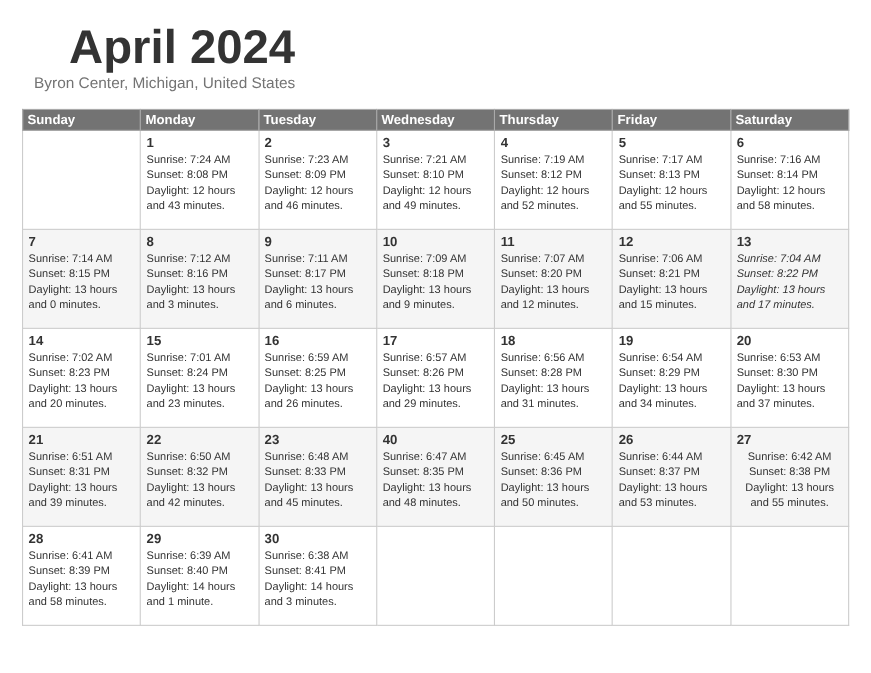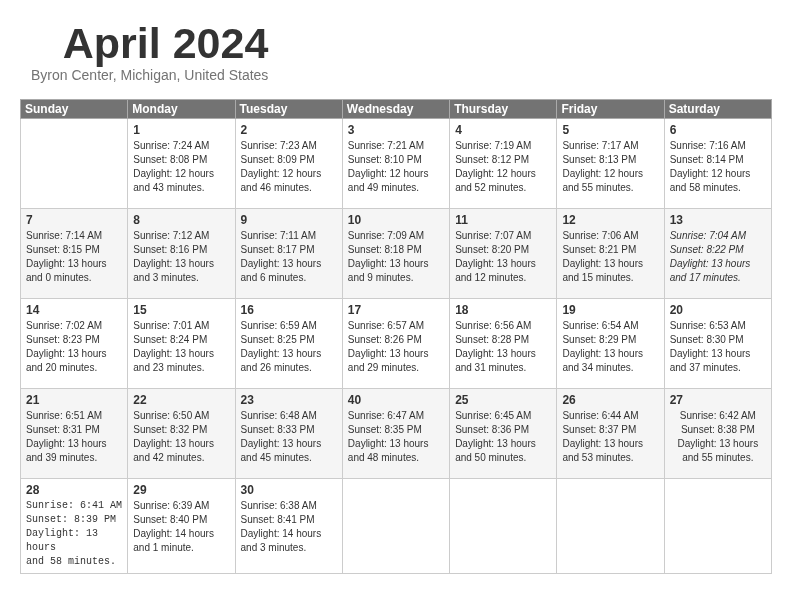--- a/index.html
+++ b/index.html
@@ -303,21 +303,21 @@
           <div class="day-number">27</div>
           <div class="day-info" style="white-space: pre-line; text-align: center;">Sunrise: 6:42 AM
 Sunset: 8:38 PM
 Daylight: 13 hours
 and 55 minutes.</div>
         </td>
       </tr>
       <tr>
         <td>
           <div class="day-number">28</div>
-          <div class="day-info" style="white-space: pre-line; font-family: Liberation Mono, monospace;">Sunrise: 6:41 AM
+          <div class="day-info" style="white-space: pre-line;">Sunrise: 6:41 AM
 Sunset: 8:39 PM
 Daylight: 13 hours
 and 58 minutes.</div>
         </td>
         <td>
           <div class="day-number">29</div>
           <div class="day-info" style="white-space: pre-line;">Sunrise: 6:39 AM
 Sunset: 8:40 PM
 Daylight: 14 hours
 and 1 minute.</div>

